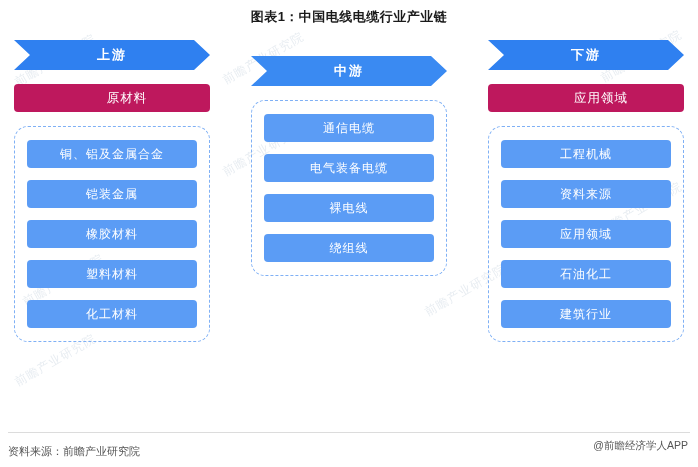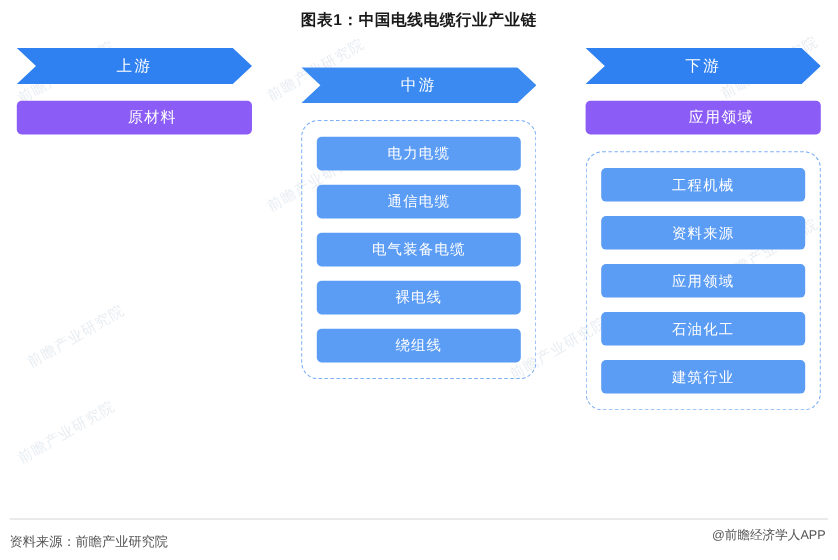--- a/index.html
+++ b/index.html
@@ -59,34 +59,34 @@
   .col-mid { left: 251px; }
   .col-down { left: 488px; }
 
   
   .banner {
     position: relative;
     height: 30px;
     background: #2f80f0;
     color: #fff;
     font-size: 13px;
-    font-weight: normal;
+    font-weight: bold;
     display: flex;
     align-items: center;
     justify-content: center;
     clip-path: polygon(0 0, calc(100% - 16px) 0, 100% 50%, calc(100% - 16px) 100%, 0 100%, 16px 50%);
     letter-spacing: 2px;
   }
   .banner-mid { background: #3a8af2; margin-top: 16px; }
 
   
   .sec-head {
     margin-top: 14px;
     height: 28px;
-    background: #8b5cf6;
+    background: #be185d;
     border-radius: 4px;
     color: #fff;
     font-size: 12.5px;
     display: flex;
     align-items: center;
     justify-content: center;
     letter-spacing: 1px;
     padding-left: 30px;
   }
 
@@ -149,26 +149,32 @@
   <div class="wm" style="left:420px; top:282px;">前瞻产业研究院</div>
   <div class="wm" style="left:18px; top:272px;">前瞻产业研究院</div>
   <div class="wm" style="left:10px; top:352px;">前瞻产业研究院</div>
   <div class="wm" style="left:596px; top:200px;">前瞻产业研究院</div>
 
   <div class="columns">
 
     <div class="col col-up">
       <div class="banner">上游</div>
       <div class="sec-head">原材料</div>
+      <div class="dashed">
+        <div class="item">铜、铝及金属合金</div>
+        <div class="item">铠装金属</div>
+        <div class="item">橡胶材料</div>
+        <div class="item">塑料材料</div>
+        <div class="item">化工材料</div>
+      </div>
     </div>
 
     <div class="col col-mid">
       <div class="banner banner-mid">中游</div>
       <div class="dashed">
-        <div class="item">电力电缆</div>
         <div class="item">通信电缆</div>
         <div class="item">电气装备电缆</div>
         <div class="item">裸电线</div>
         <div class="item">绕组线</div>
       </div>
     </div>
 
     <div class="col col-down">
       <div class="banner">下游</div>
       <div class="sec-head">应用领域</div>

